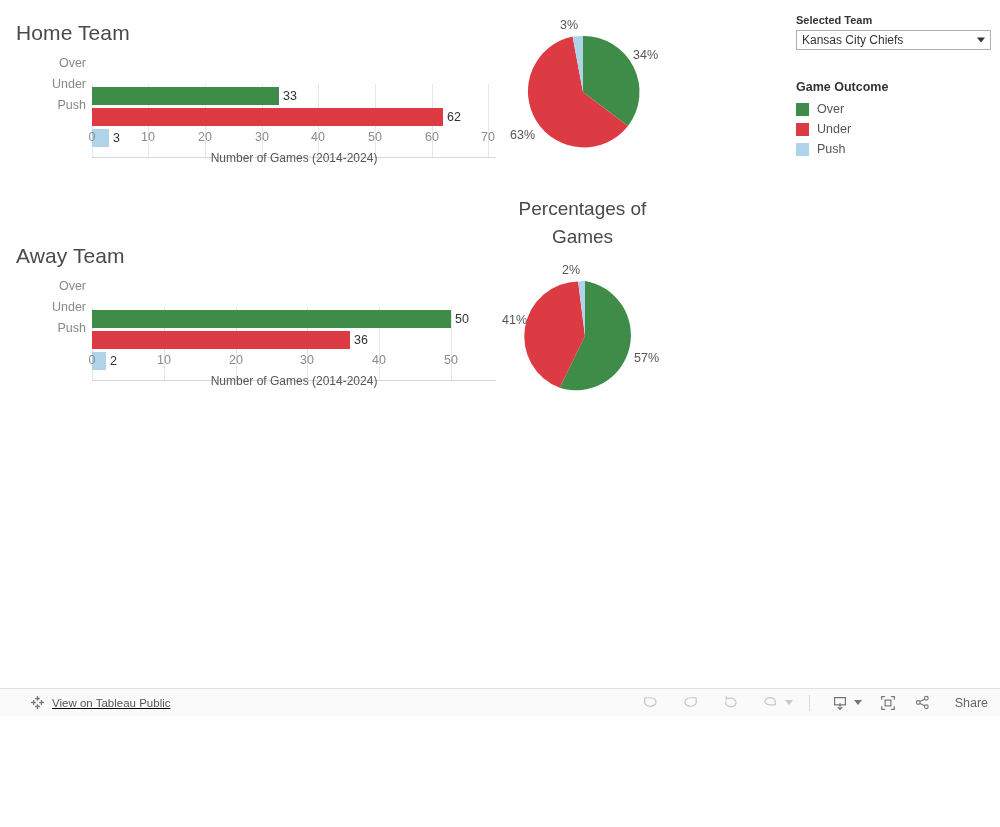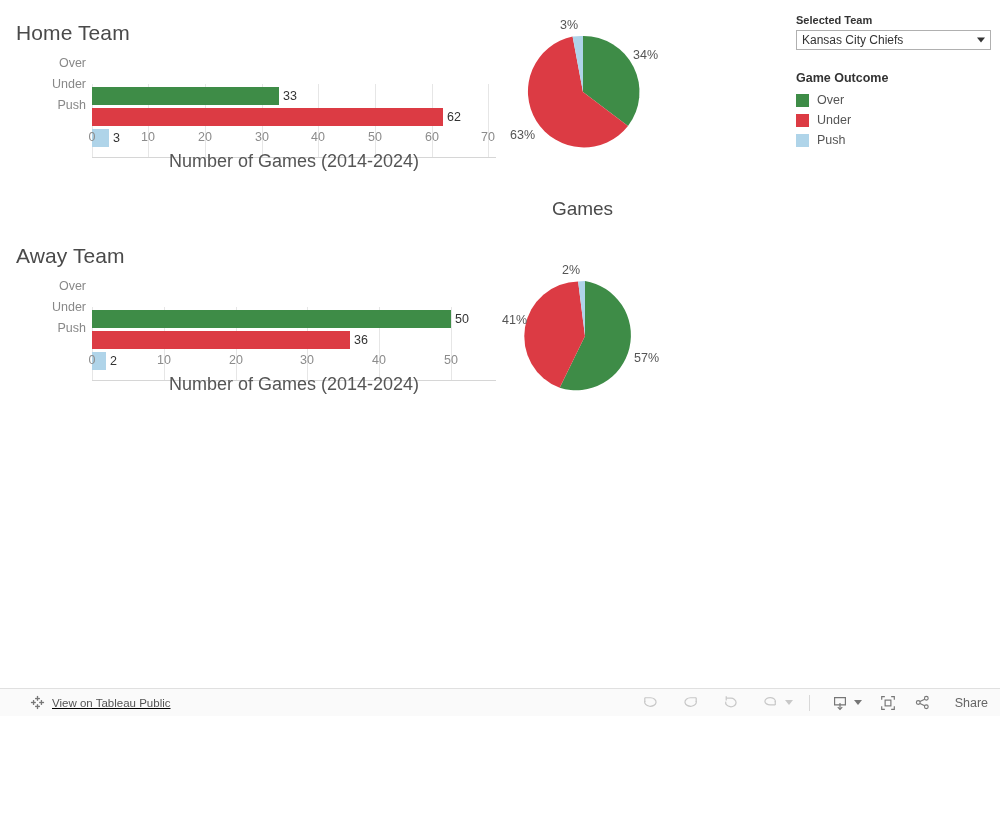--- a/index.html
+++ b/index.html
@@ -111,21 +111,21 @@
     color: #8c8c8c;
     transform: translateX(-50%);
     white-space: nowrap;
   }
   .axis-title {
     position: absolute;
     top: 99px;
     left: 92px;
     width: 404px;
     text-align: center;
-    font-size: 18px;
+    font-size: 12px;
     color: #555555;
     white-space: nowrap;
   }
 
   
   .pie-wrap { position: absolute; }
   #pie1-wrap { left: 500px; top: 18px; width: 200px; height: 160px; }
   #pie2-wrap { left: 500px; top: 255px; width: 200px; height: 170px; }
 
   .pie-label {
@@ -162,21 +162,21 @@
     transform: translateY(-50%);
     width: 0; height: 0;
     border-left: 4px solid transparent;
     border-right: 4px solid transparent;
     border-top: 5px solid #333333;
   }
   .legend-title {
     font-size: 12.5px;
     font-weight: bold;
     color: #333333;
-    margin-top: 21px;
+    margin-top: 30px;
     margin-bottom: 5px;
   }
   .legend-item {
     display: flex;
     align-items: center;
     height: 20px;
     cursor: pointer;
   }
   .legend-swatch {
     width: 13px; height: 13px;
@@ -314,20 +314,21 @@
       <path d="M 83 74 L 128 108 A 56 56 0 1 1 72.6 18.6 Z" fill="#DC3B44"></path>
 
       <path d="M 83 74 L 72.6 18.6 A 56 56 0 0 1 83 18 Z" fill="#AFD4E9"></path>
     </svg>
     <div class="pie-label" style="left:60px; top:0px;">3%</div>
     <div class="pie-label" style="left:133px; top:30px;">34%</div>
     <div class="pie-label" style="left:10px; top:110px;">63%</div>
   </div>
 
   <div class="pie-title">
+    <div>Percentages of</div>
     <div>Games</div>
   </div>
 
   <div class="ws-title" id="away-title">Away Team</div>
 
   <div class="barchart" id="away-chart">
     <div class="labels-col">
       <div class="row-label" style="top:4px;">Over</div>
       <div class="row-label" style="top:25px;">Under</div>
       <div class="row-label" style="top:46px;">Push</div>

